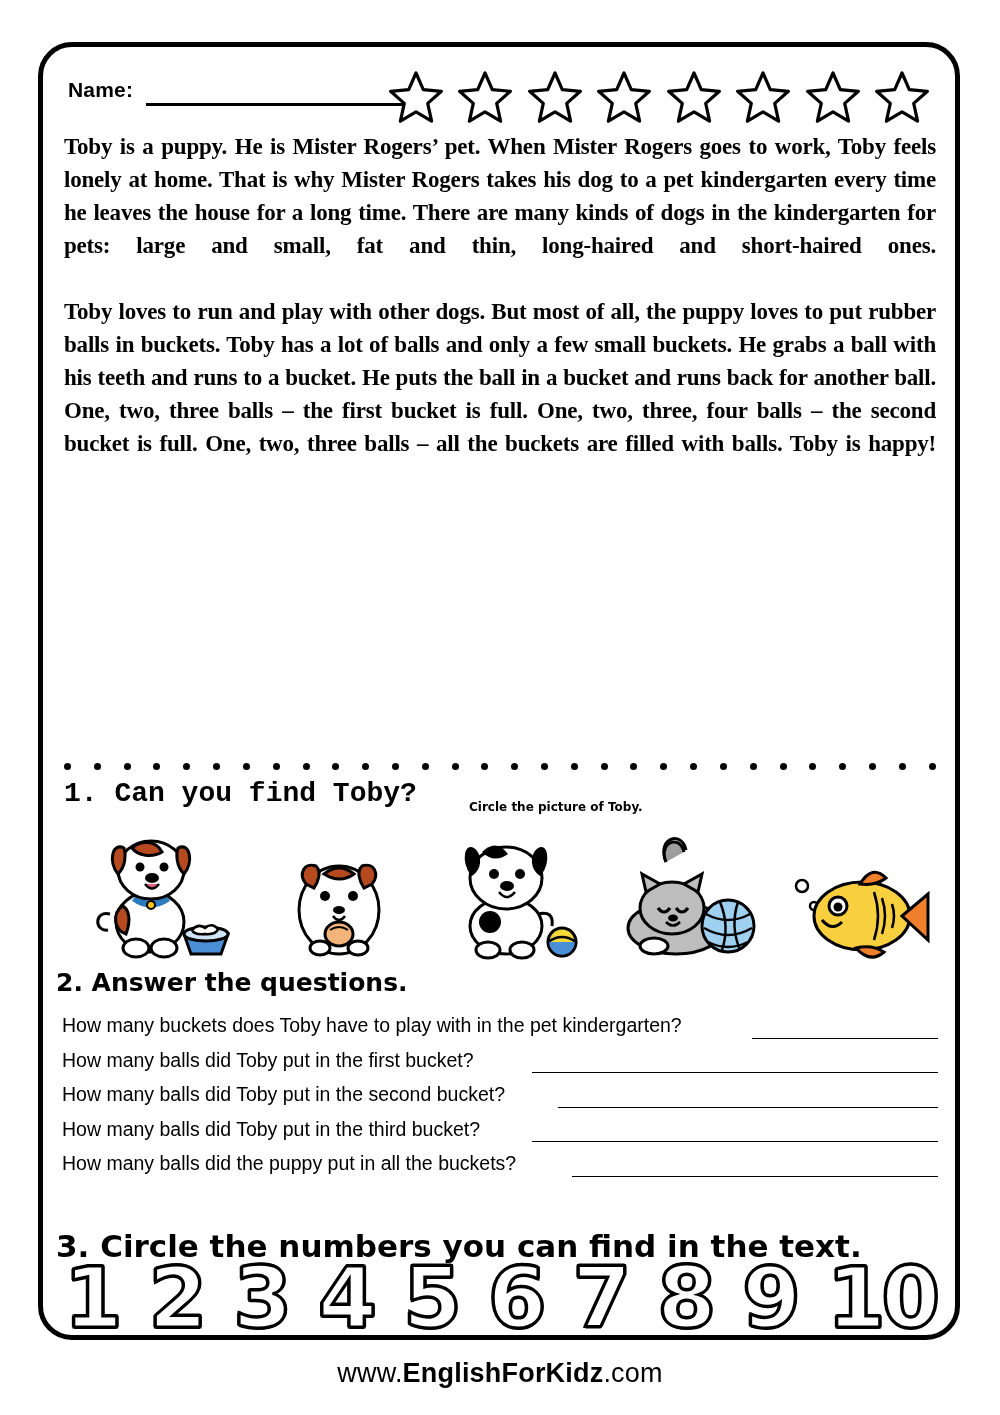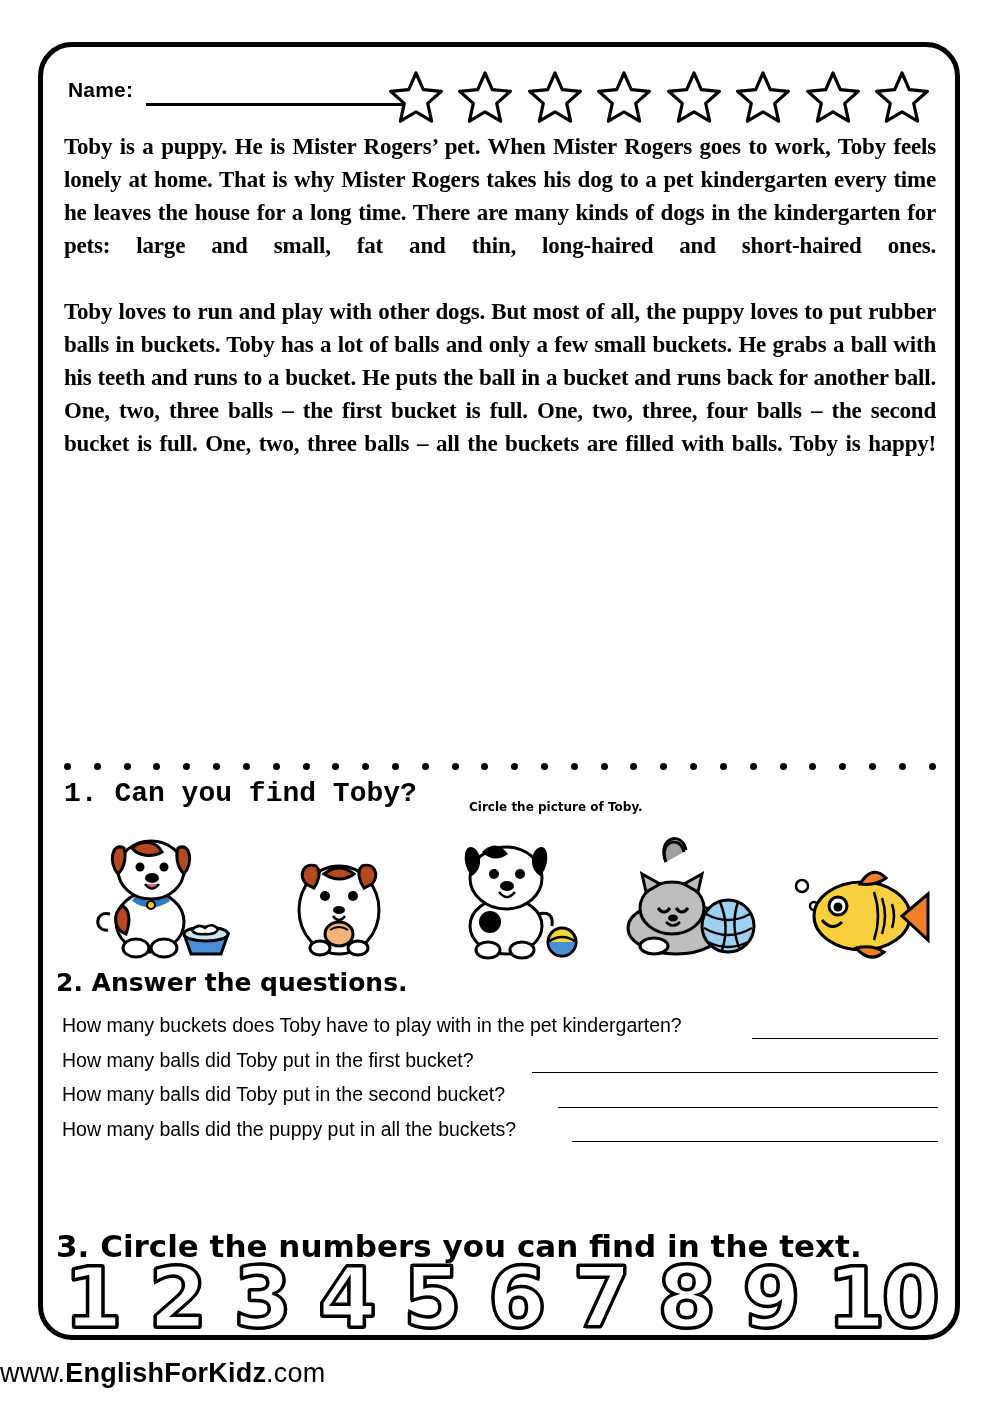--- a/index.html
+++ b/index.html
@@ -220,21 +220,21 @@
       -2px 0 #000, 2px 0 #000, 0 -2px #000, 0 2px #000;
   }
   .num.ten { letter-spacing: -4px; }
 
   
   .footer {
     position: absolute;
     left: 0;
     top: 1358px;
     width: 1000px;
-    text-align: left;
+    text-align: center;
     font-family: "Liberation Sans", sans-serif;
     font-size: 27px;
     letter-spacing: .2px;
   }
   .footer .site-bold { font-weight: 700; }
 </style>
 </head>
 <body>
 
 <div class="page">
@@ -430,20 +430,24 @@
     </div>
     <div class="q-row">
       <span class="q-text">How many balls did Toby put in the first bucket?</span>
       <span class="q-line" style="width:406px;"></span>
     </div>
     <div class="q-row">
       <span class="q-text">How many balls did Toby put in the second bucket?</span>
       <span class="q-line" style="width:380px;"></span>
     </div>
     <div class="q-row">
+      <span class="q-text">How many balls did Toby put in the third bucket?</span>
+      <span class="q-line" style="width:406px;"></span>
+    </div>
+    <div class="q-row">
       <span class="q-text">How many balls did the puppy put in all the buckets?</span>
       <span class="q-line" style="width:366px;"></span>
     </div>
   </div>
 
   <div class="task3-title">3. Circle the numbers you can find in the text.</div>
 
   <div class="numbers">
     <span class="num">1</span>
     <span class="num">2</span>

